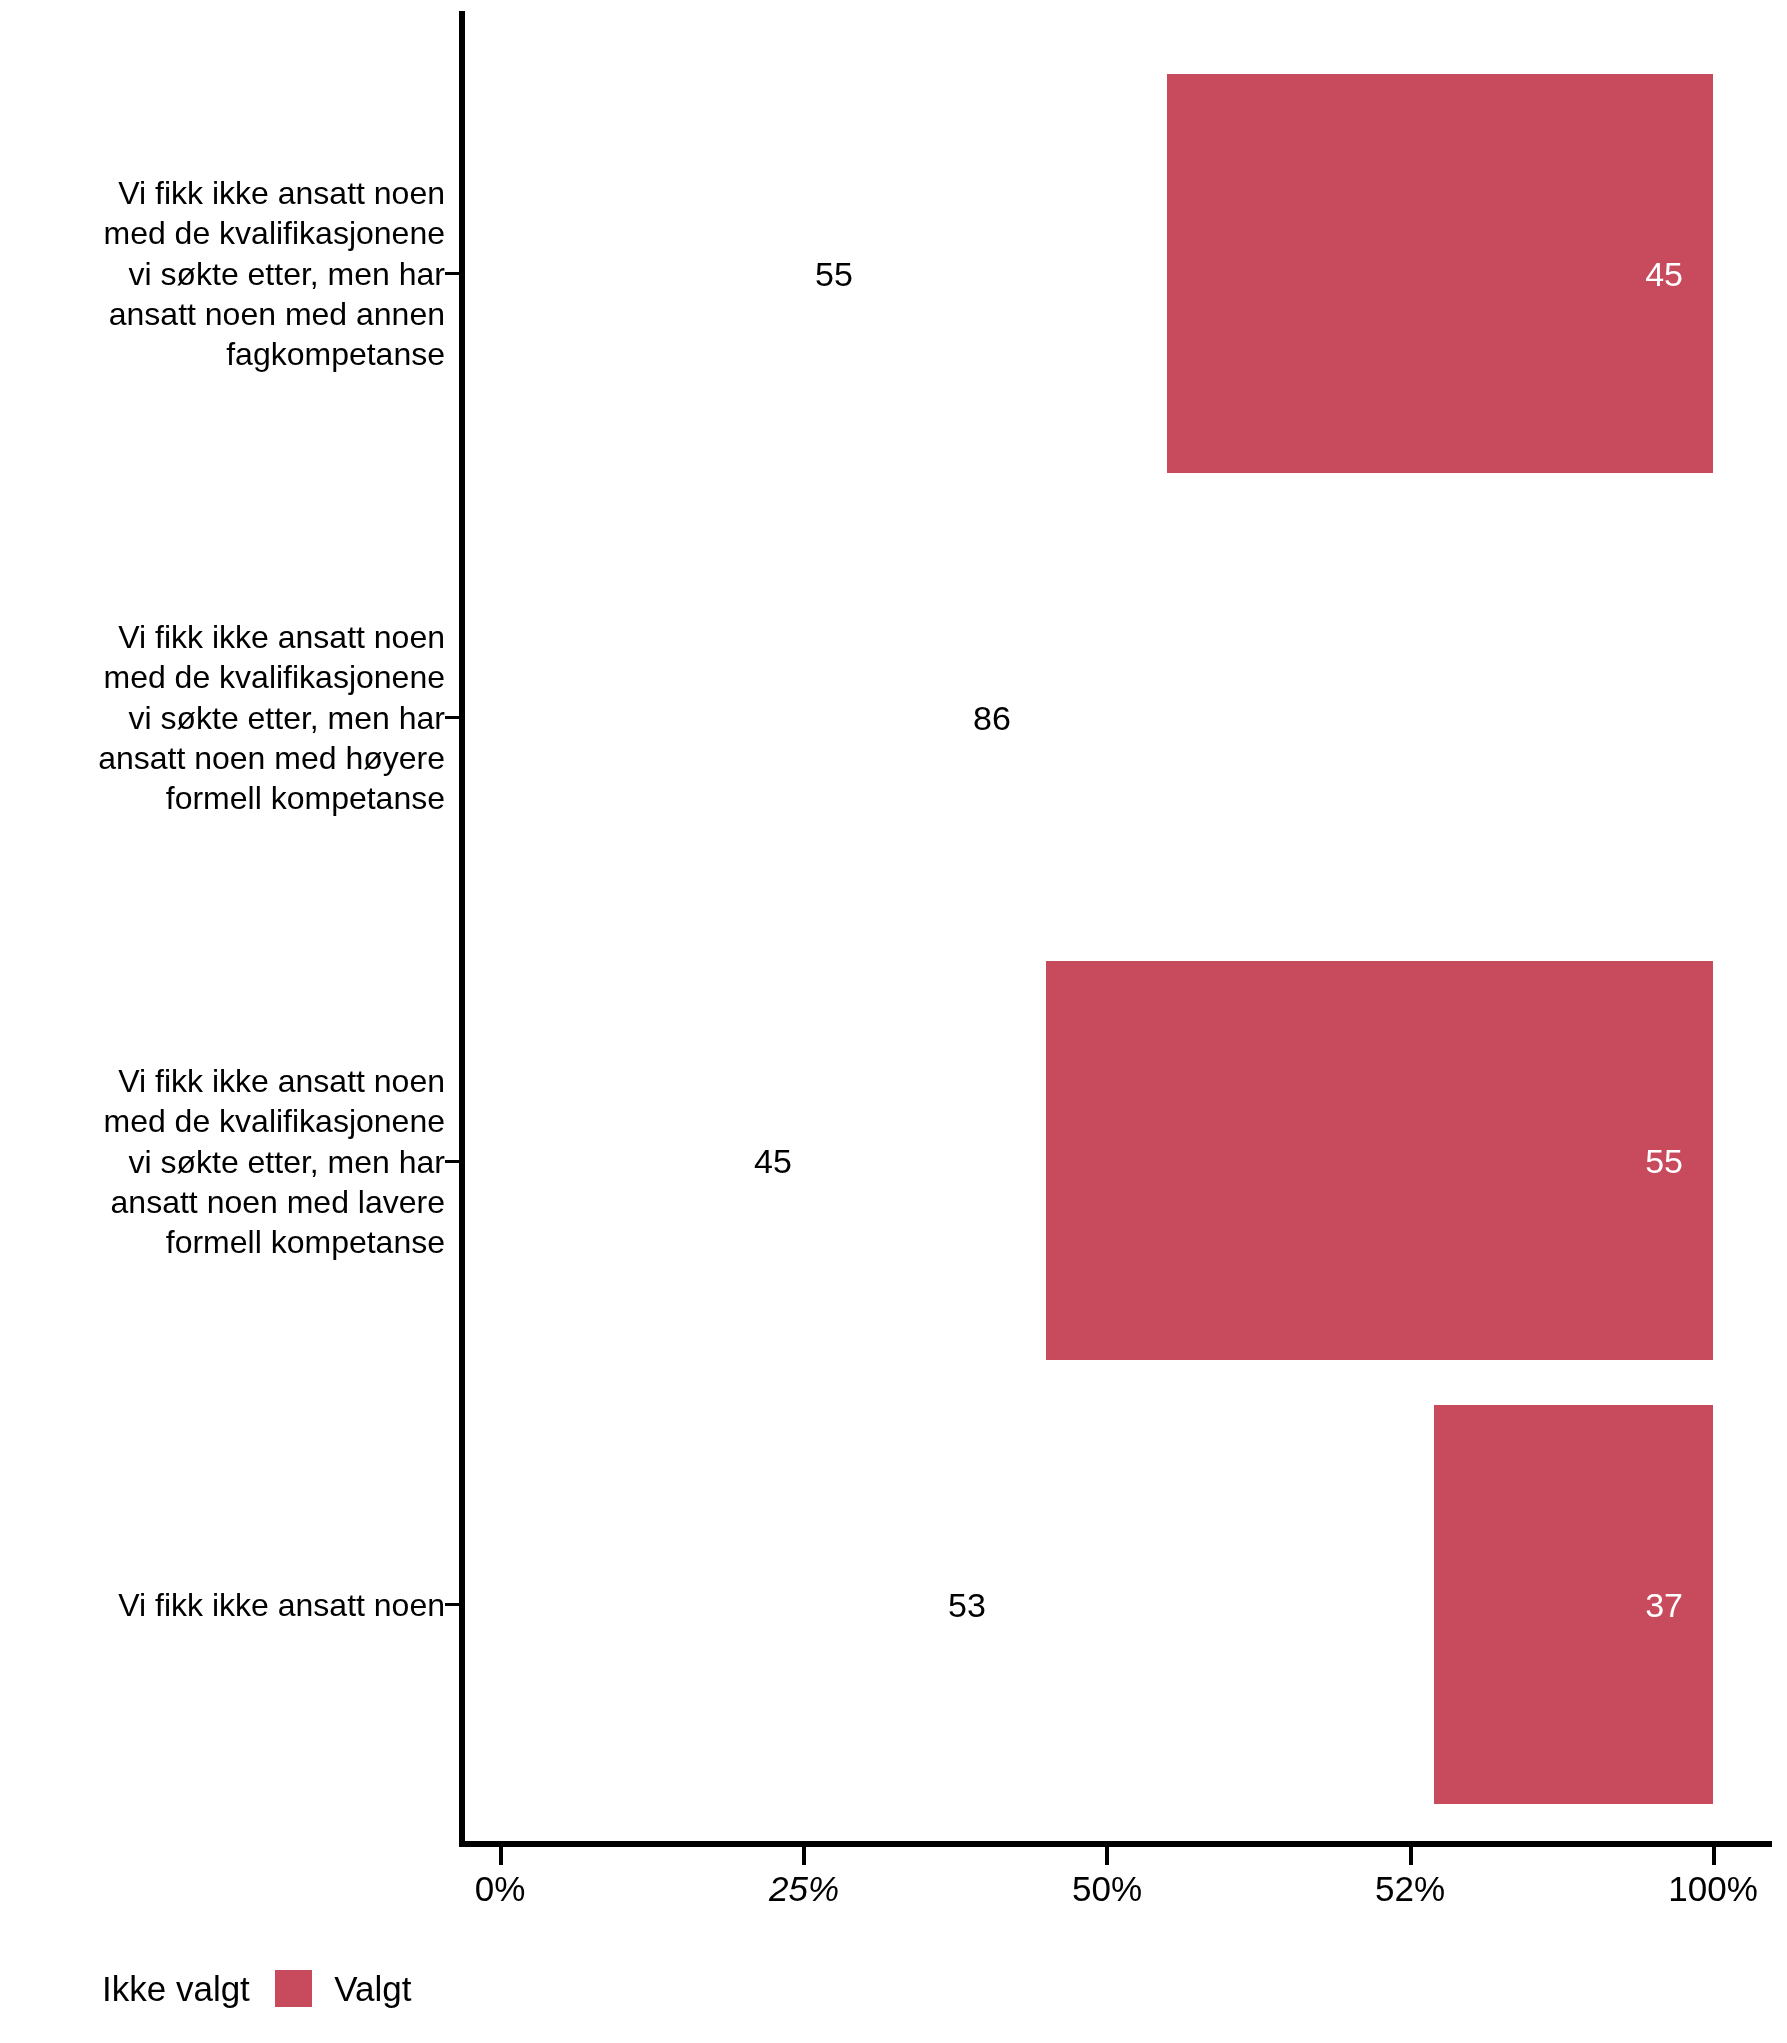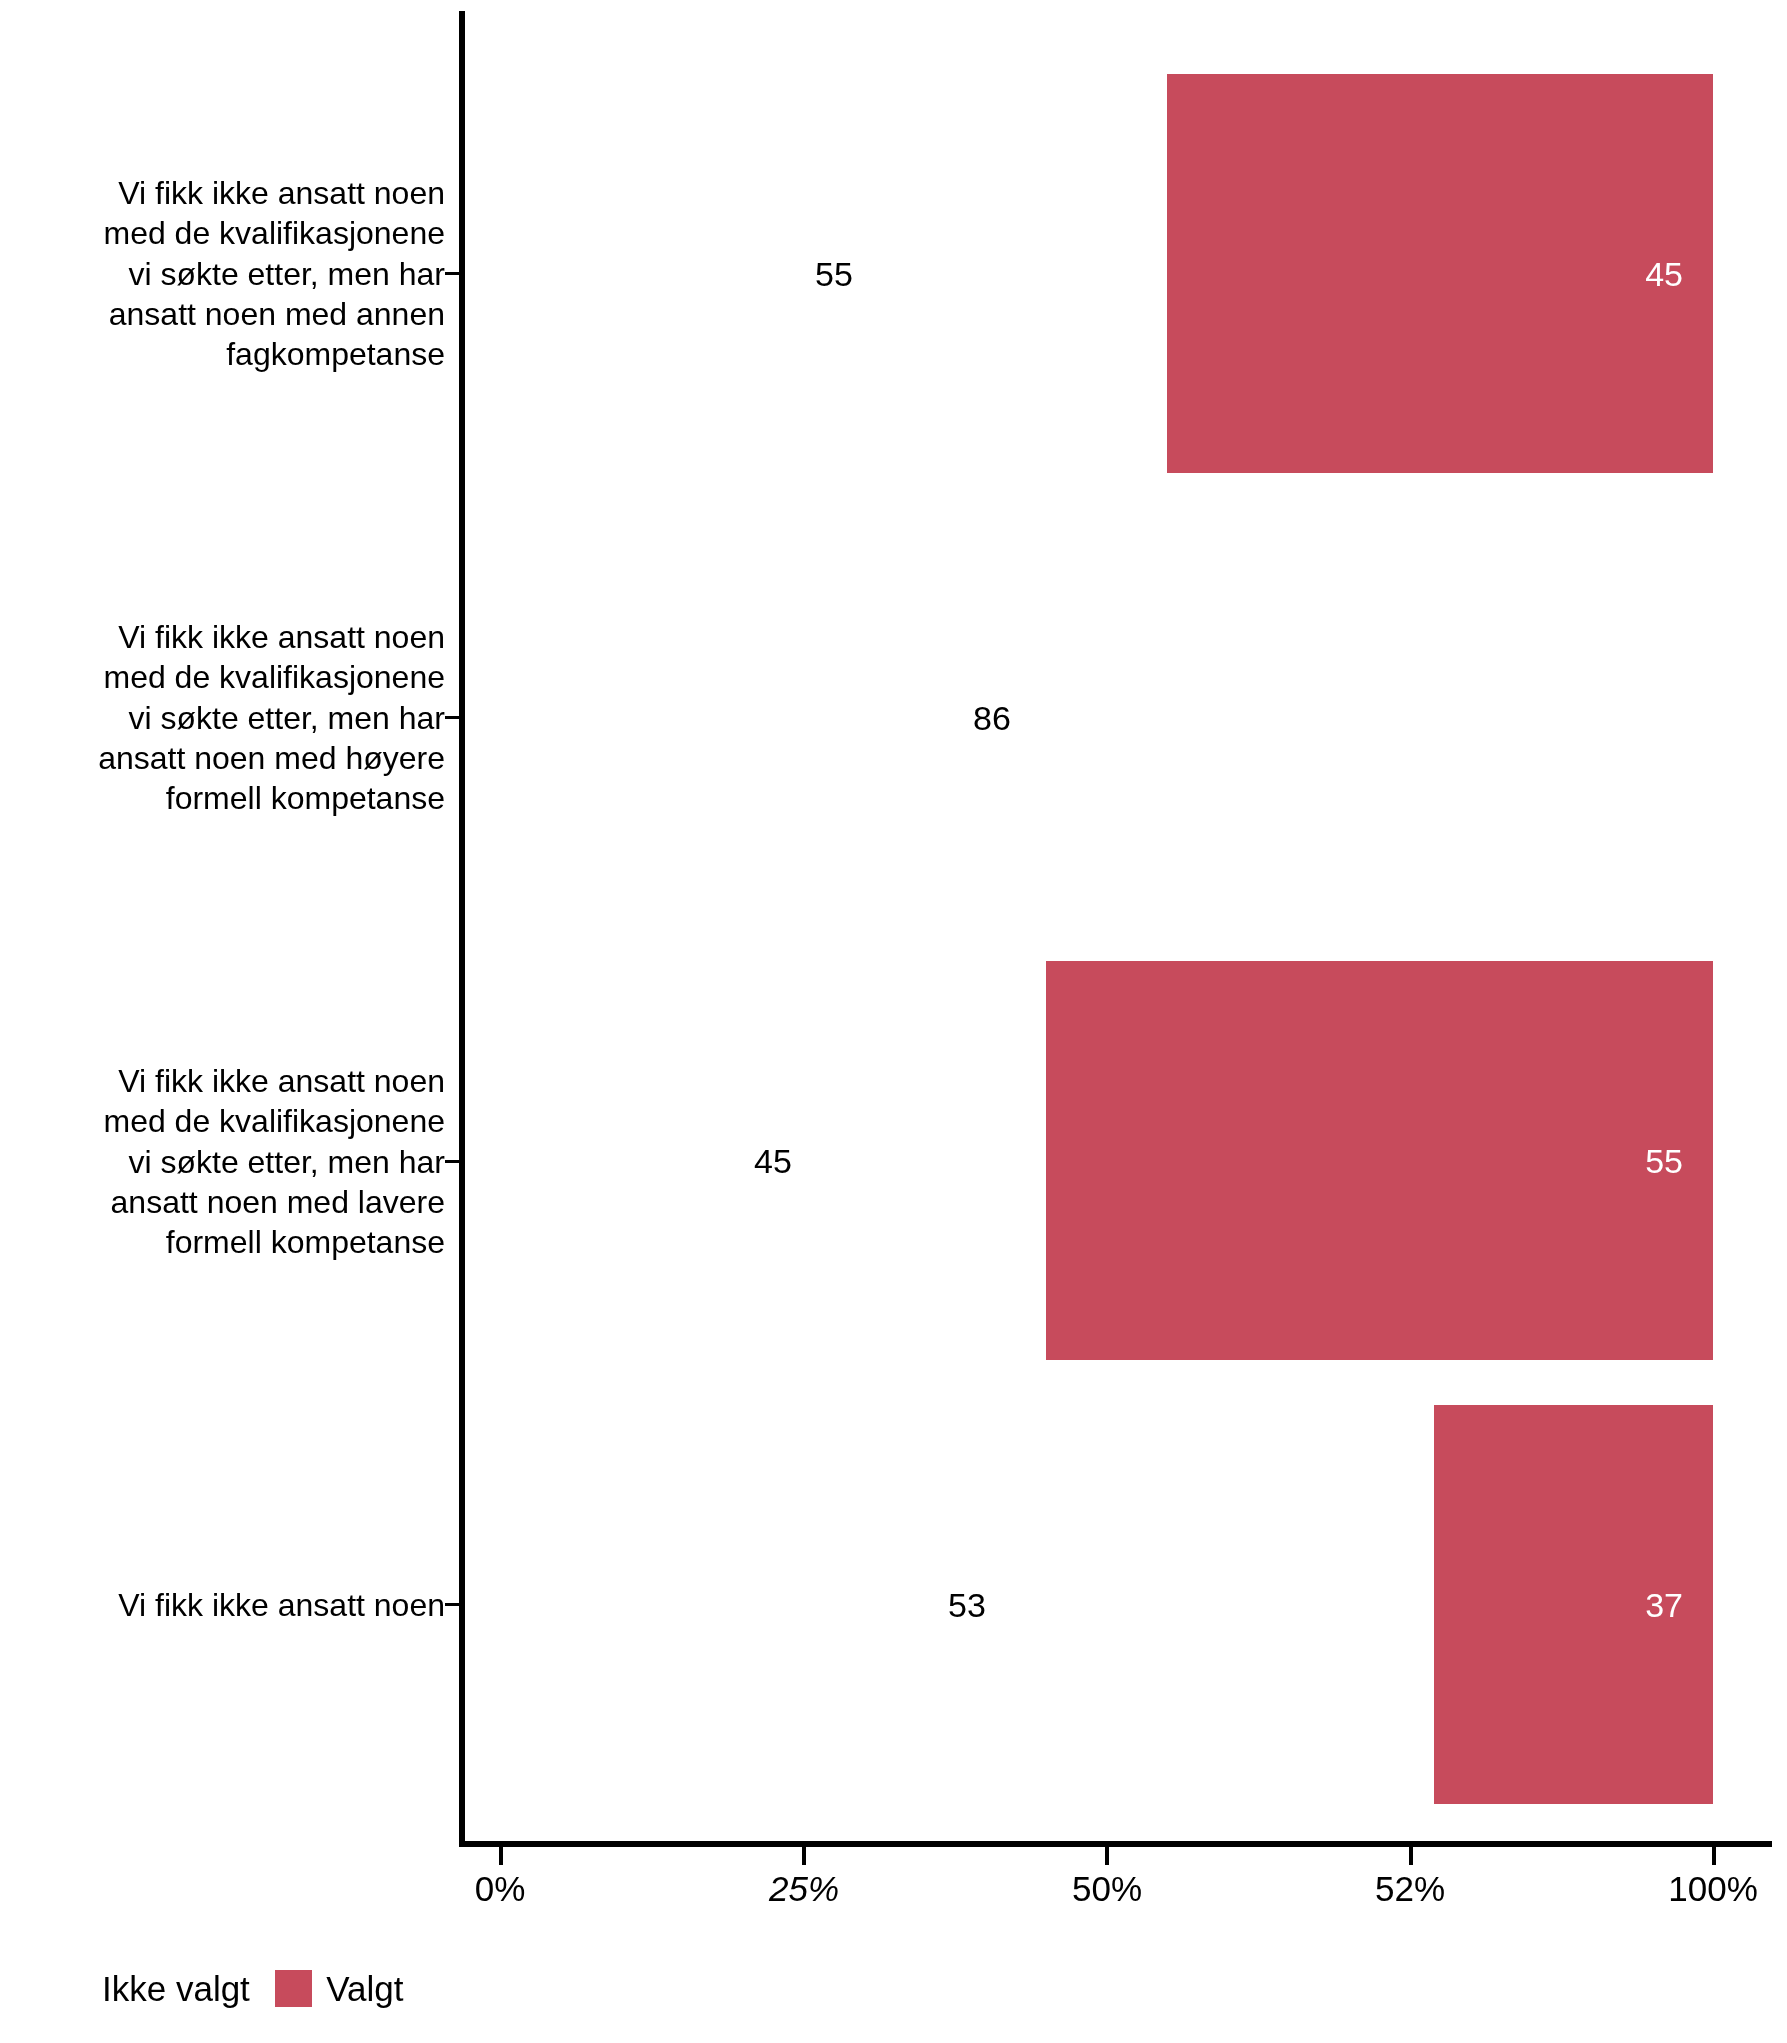--- a/index.html
+++ b/index.html
@@ -141,21 +141,21 @@
     display: inline-block;
   }
   .legend-swatch.none {
     background: #ffffff;
     width: 0px;
   }
   .legend-swatch.valgt {
     background: #c74b5c;
   }
   .legend-text {
-    margin-left: 14px;
+    margin-left: 22px;
     margin-right: 25.5px;
     white-space: nowrap;
     color: #000000;
   }
   .legend-text.first {
     margin-left: 0;
   }
 </style>
 </head>
 <body>

